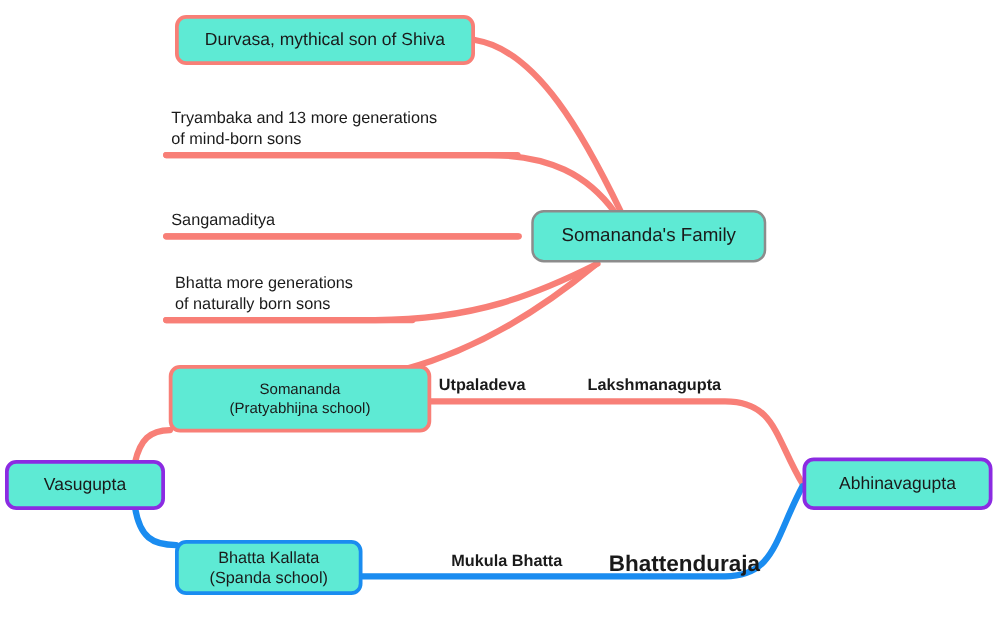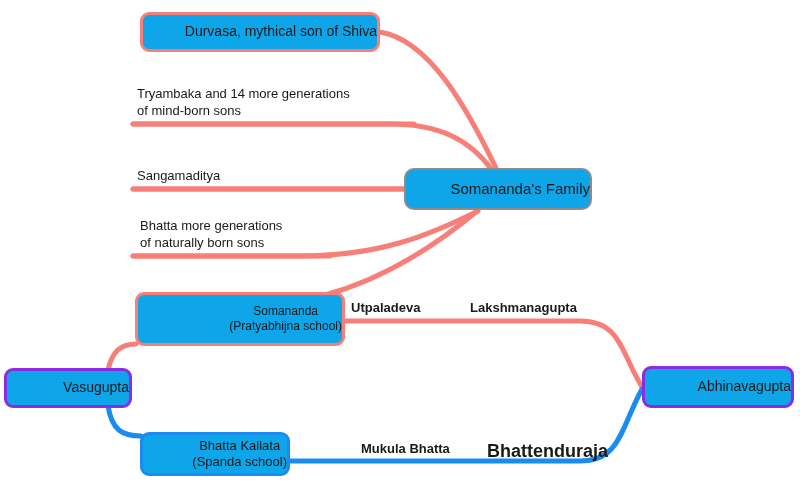--- a/index.html
+++ b/index.html
@@ -9,26 +9,26 @@
     font-family:"Liberation Sans", sans-serif;
     overflow:hidden;
     position:relative;
   }
   #canvas{position:absolute;left:0;top:0;width:800px;height:500px;}
   svg.links{position:absolute;left:0;top:0;width:800px;height:500px;}
 
   .node{
     position:absolute;
     box-sizing:border-box;
-    background:#0ea5e9;
+    background:#5eead4;
     border-style:solid;
     border-radius:9px;
     display:flex;
     align-items:center;
-    justify-content:flex-end;
+    justify-content:center;
     text-align:center;
     color:#1a1a1a;
     line-height:1.25;
     white-space:pre;
   }
   .node.red{border-color:#f87f77;border-width:3px;}
   .node.blue{border-color:#1a8cf0;border-width:3px;}
   .node.purple{border-color:#8b2be2;border-width:3px;}
   .node.grey{border-color:#8c8c8c;border-width:2px;border-radius:10px;}
 
@@ -57,28 +57,28 @@
       <path d="M 476 212 C 430 250 380 280 325 295" fill="none" stroke="#f87f77" stroke-width="5" stroke-linecap="round"></path>
       <path d="M 108 370 C 112 352 120 344 136 344" fill="none" stroke="#f87f77" stroke-width="5" stroke-linecap="round"></path>
       <path d="M 108 406 C 112 430 122 436 141 436" fill="none" stroke="#1a8cf0" stroke-width="5" stroke-linecap="round"></path>
       <path d="M 325 321 L 580 321 C 620 321 620 350 642 387" fill="none" stroke="#f87f77" stroke-width="5" stroke-linecap="round"></path>
       <path d="M 290 461 L 580 461 C 620 461 620 430 642 389" fill="none" stroke="#1a8cf0" stroke-width="5" stroke-linecap="round"></path>
       <line x1="133" y1="124" x2="414" y2="124" stroke="#f87f77" stroke-width="5" stroke-linecap="round"></line>
       <line x1="133" y1="189" x2="414" y2="189" stroke="#f87f77" stroke-width="5" stroke-linecap="round"></line>
       <line x1="133" y1="256" x2="330" y2="256" stroke="#f87f77" stroke-width="5" stroke-linecap="round"></line>
     </svg>
 <div class="node red" style="left: 140px; top: 12px; width: 240px; height: 40px; font-size: 14px;"><span>Durvasa, mythical son of Shiva</span></div>
-    <div class="node grey" style="left: 404px; top: 168px; width: 188px; height: 42px; font-size: 15px;"><span>Somananda's Family</span></div>
+    <div class="node grey" style="left: 425px; top: 168px; width: 188px; height: 42px; font-size: 15px;"><span>Somananda's Family</span></div>
     <div class="node red" style="left: 135px; top: 292px; width: 210px; height: 54px; font-size: 12px;"><span>Somananda
 (Pratyabhijna school)</span></div>
     <div class="node purple" style="left: 4px; top: 368px; width: 128px; height: 40px; font-size: 14px;"><span>Vasugupta</span></div>
     <div class="node purple" style="left: 642px; top: 366px; width: 152px; height: 42px; font-size: 14px;"><span>Abhinavagupta</span></div>
     <div class="node blue" style="left: 140px; top: 432px; width: 150px; height: 44px; font-size: 13px;"><span>Bhatta Kallata
 (Spanda school)</span></div>
-    <div class="leaf" style="left: 137px; top: 86px; font-size: 13px;">Tryambaka and 14 more generations
+    <div class="leaf" style="left: 137px; top: 86px; font-size: 13px;">Tryambaka and 13 more generations
 of mind-born sons</div>
     <div class="leaf" style="left: 137px; top: 168px; font-size: 13px;">Sangamaditya</div>
     <div class="leaf" style="left: 140px; top: 218px; font-size: 13px;">Bhatta more generations
 of naturally born sons</div>
     <div class="edgelabel" style="left: 351px; top: 300px; font-size: 13px;">Utpaladeva</div>
     <div class="edgelabel" style="left: 470px; top: 300px; font-size: 13px;">Lakshmanagupta</div>
     <div class="edgelabel" style="left: 332px; top: 441px; font-size: 13px; margin-left: 29px;">Mukula Bhatta</div>
     <div class="edgelabel" style="left: 487px; top: 441px; font-size: 18px;">Bhattenduraja</div>
   </div>
 

